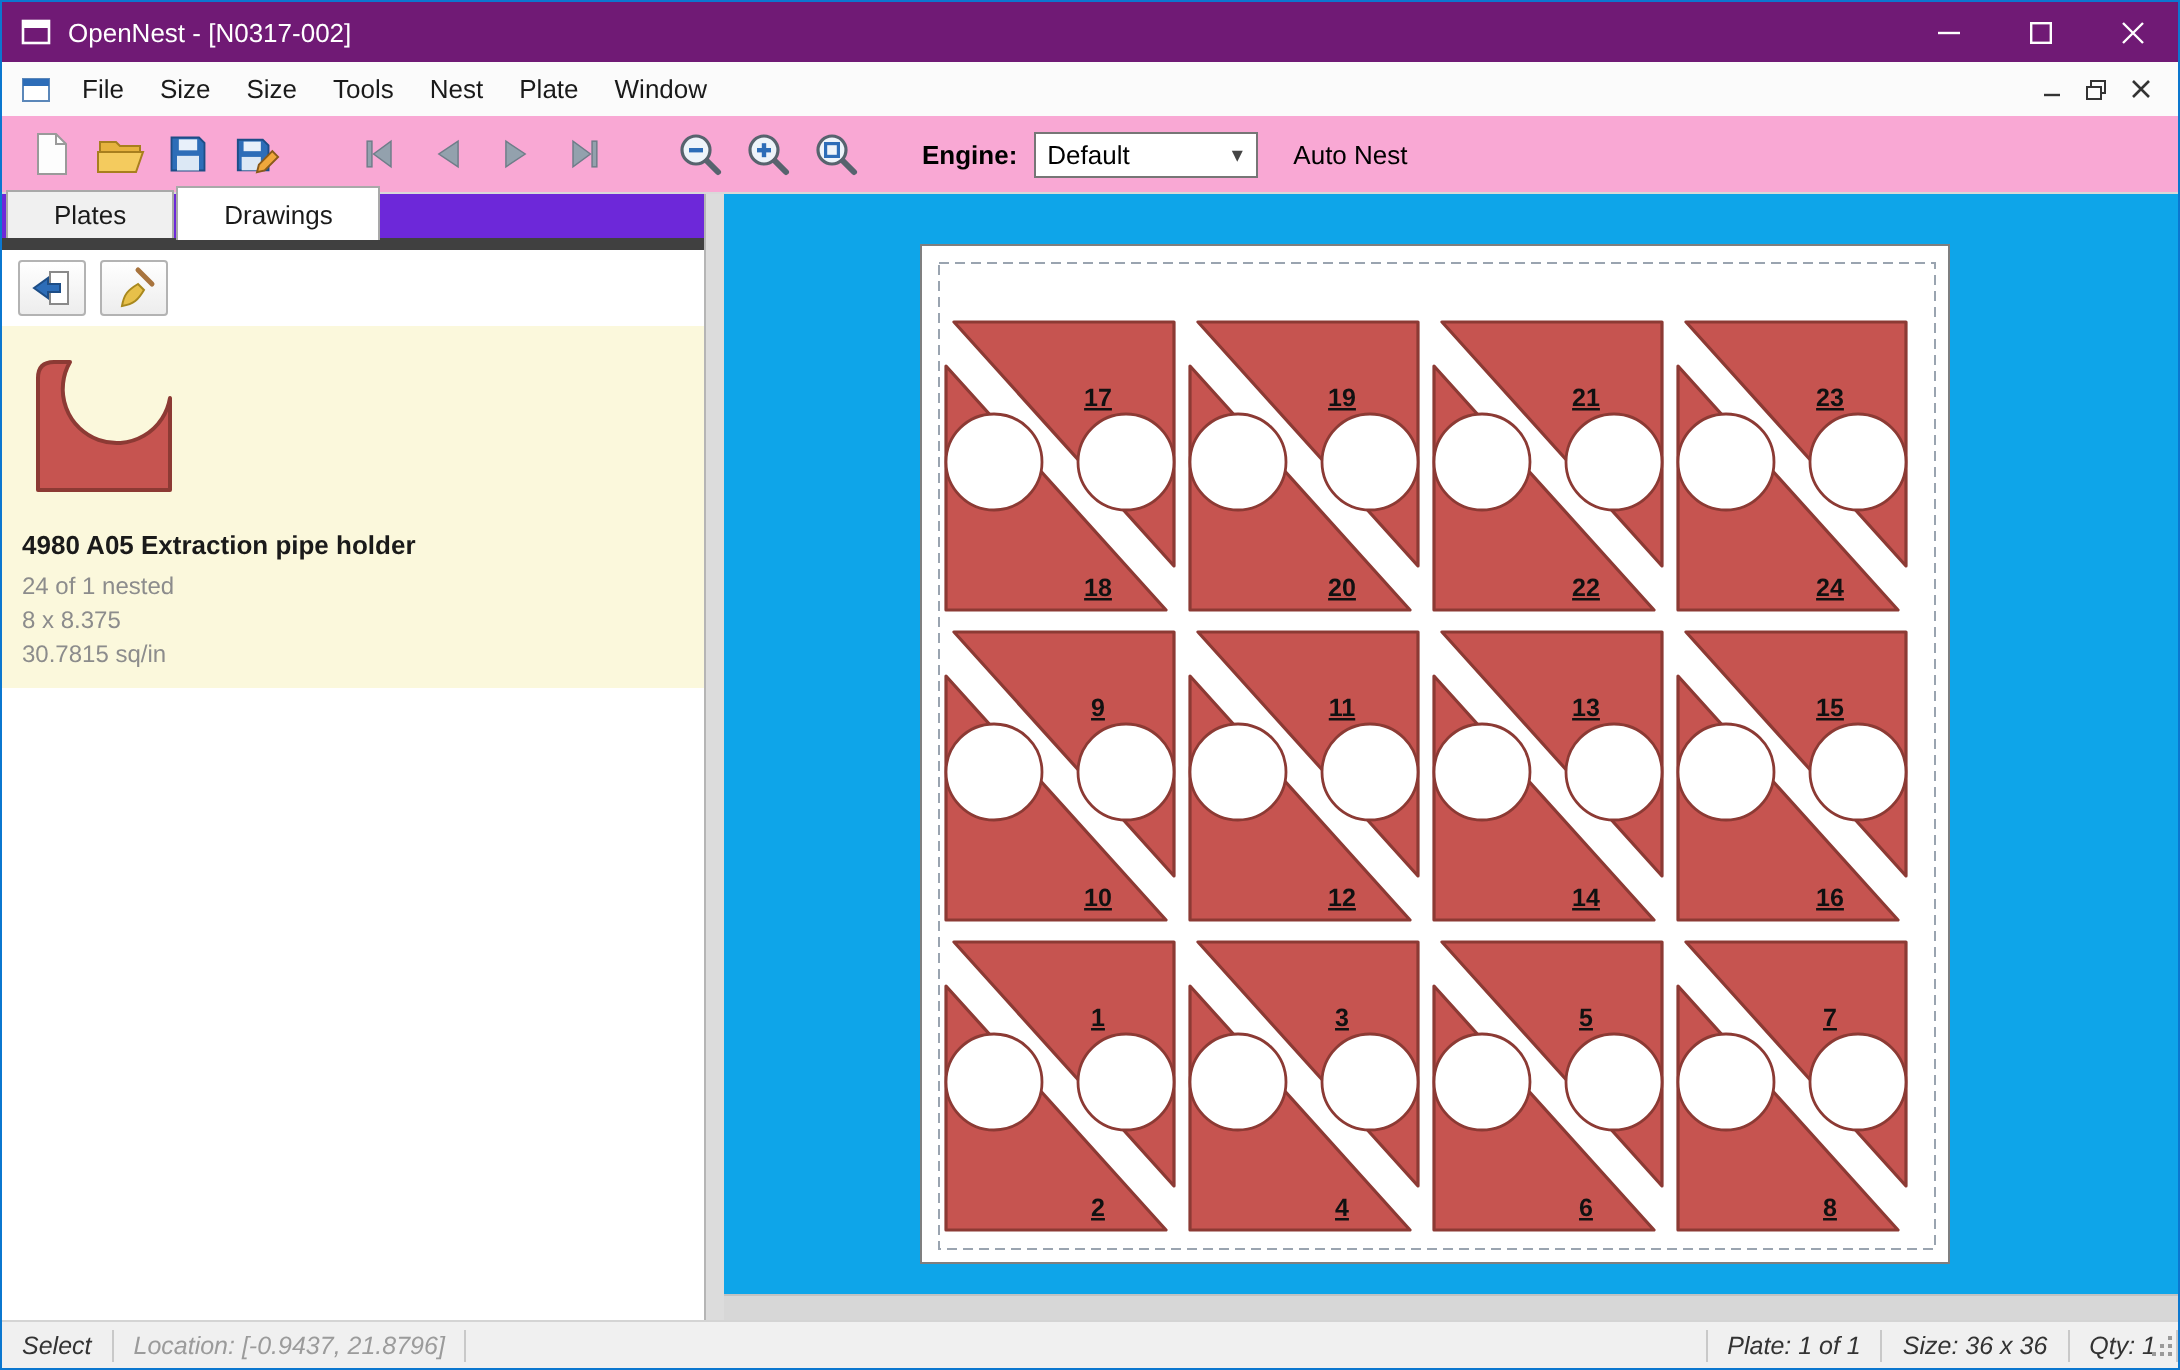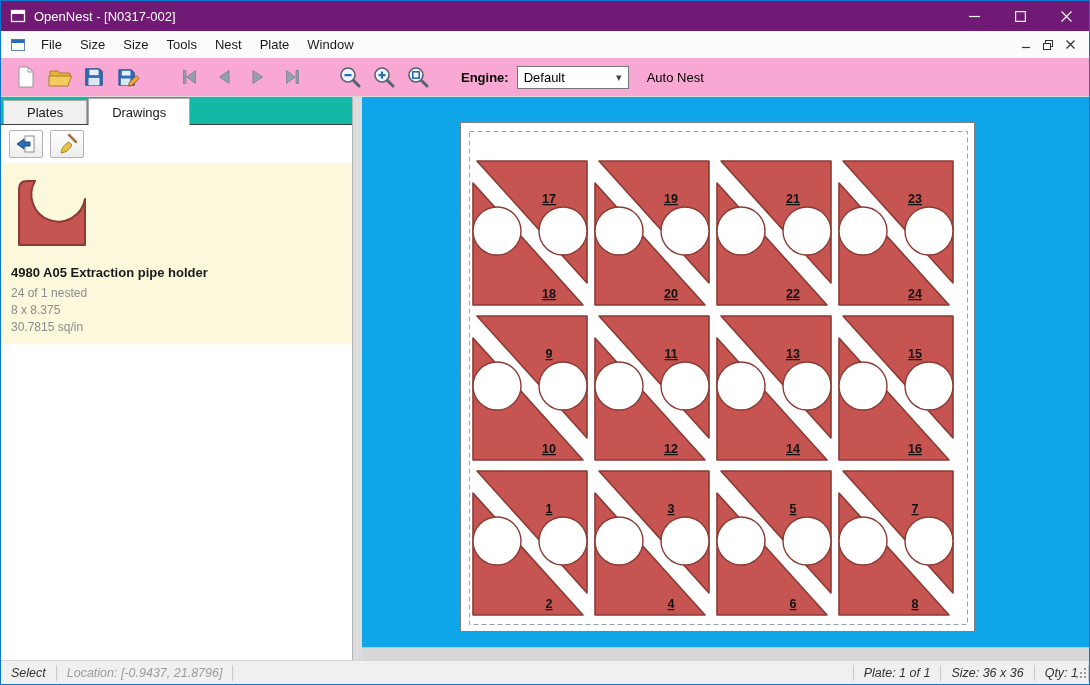--- a/index.html
+++ b/index.html
@@ -31,21 +31,21 @@
   .g-nav{margin-left:28px;}
   .g-zoom{margin-left:24px;}
   .engine-label{font-weight:bold;font-size:13px;margin-left:26px;}
   .combo{width:112px;height:23px;border:1px solid #767676;background:#fff;display:flex;align-items:center;font-size:13px;margin-left:8px;}
   .combo .val{flex:1;padding-left:6px;}
   .combo .chev{width:18px;text-align:center;color:#444;font-size:11px;}
   .autonest{font-size:13px;margin-left:18px;}
   
   .main{flex:1;display:flex;min-height:0;}
   .left-panel{width:352px;background:#fff;border-right:1px solid #b5b5b5;display:flex;flex-direction:column;}
-  .tabstrip{height:28px;background:#14b8a6;display:flex;align-items:flex-end;border-bottom:1px solid #404040;padding-left:2px;}
+  .tabstrip{height:28px;background:#6d28d9;display:flex;align-items:flex-end;border-bottom:6px solid #404040;padding-left:2px;}
   .tab{height:24px;line-height:23px;padding:0 23px;font-size:13px;background:#f0f0f0;border:1px solid #a9a9a9;border-bottom:none;margin-right:1px;color:#1a1a1a;}
   .tab.active{background:#fff;height:27px;line-height:27px;margin-bottom:-1px;}
   .subtoolbar{height:38px;display:flex;align-items:center;padding:0 8px;gap:7px;background:#fff;}
   .pbtn{width:34px;height:28px;border:1px solid #b3b3b3;background:linear-gradient(#ffffff,#ededed);display:flex;align-items:center;justify-content:center;border-radius:2px;}
   .draw-item{display:flex;background:#fbf8dc;padding:6px 8px 8px 10px;}
   .thumb{flex:0 0 92px;padding-top:2px;}
   .draw-text{padding-top:4px;}
   .draw-title{font-size:13px;font-weight:bold;color:#1a1a1a;margin-bottom:5px;}
   .draw-sub{font-size:12px;color:#8c8c8c;line-height:17px;}
   .panel-rest{flex:1;background:#fff;}

